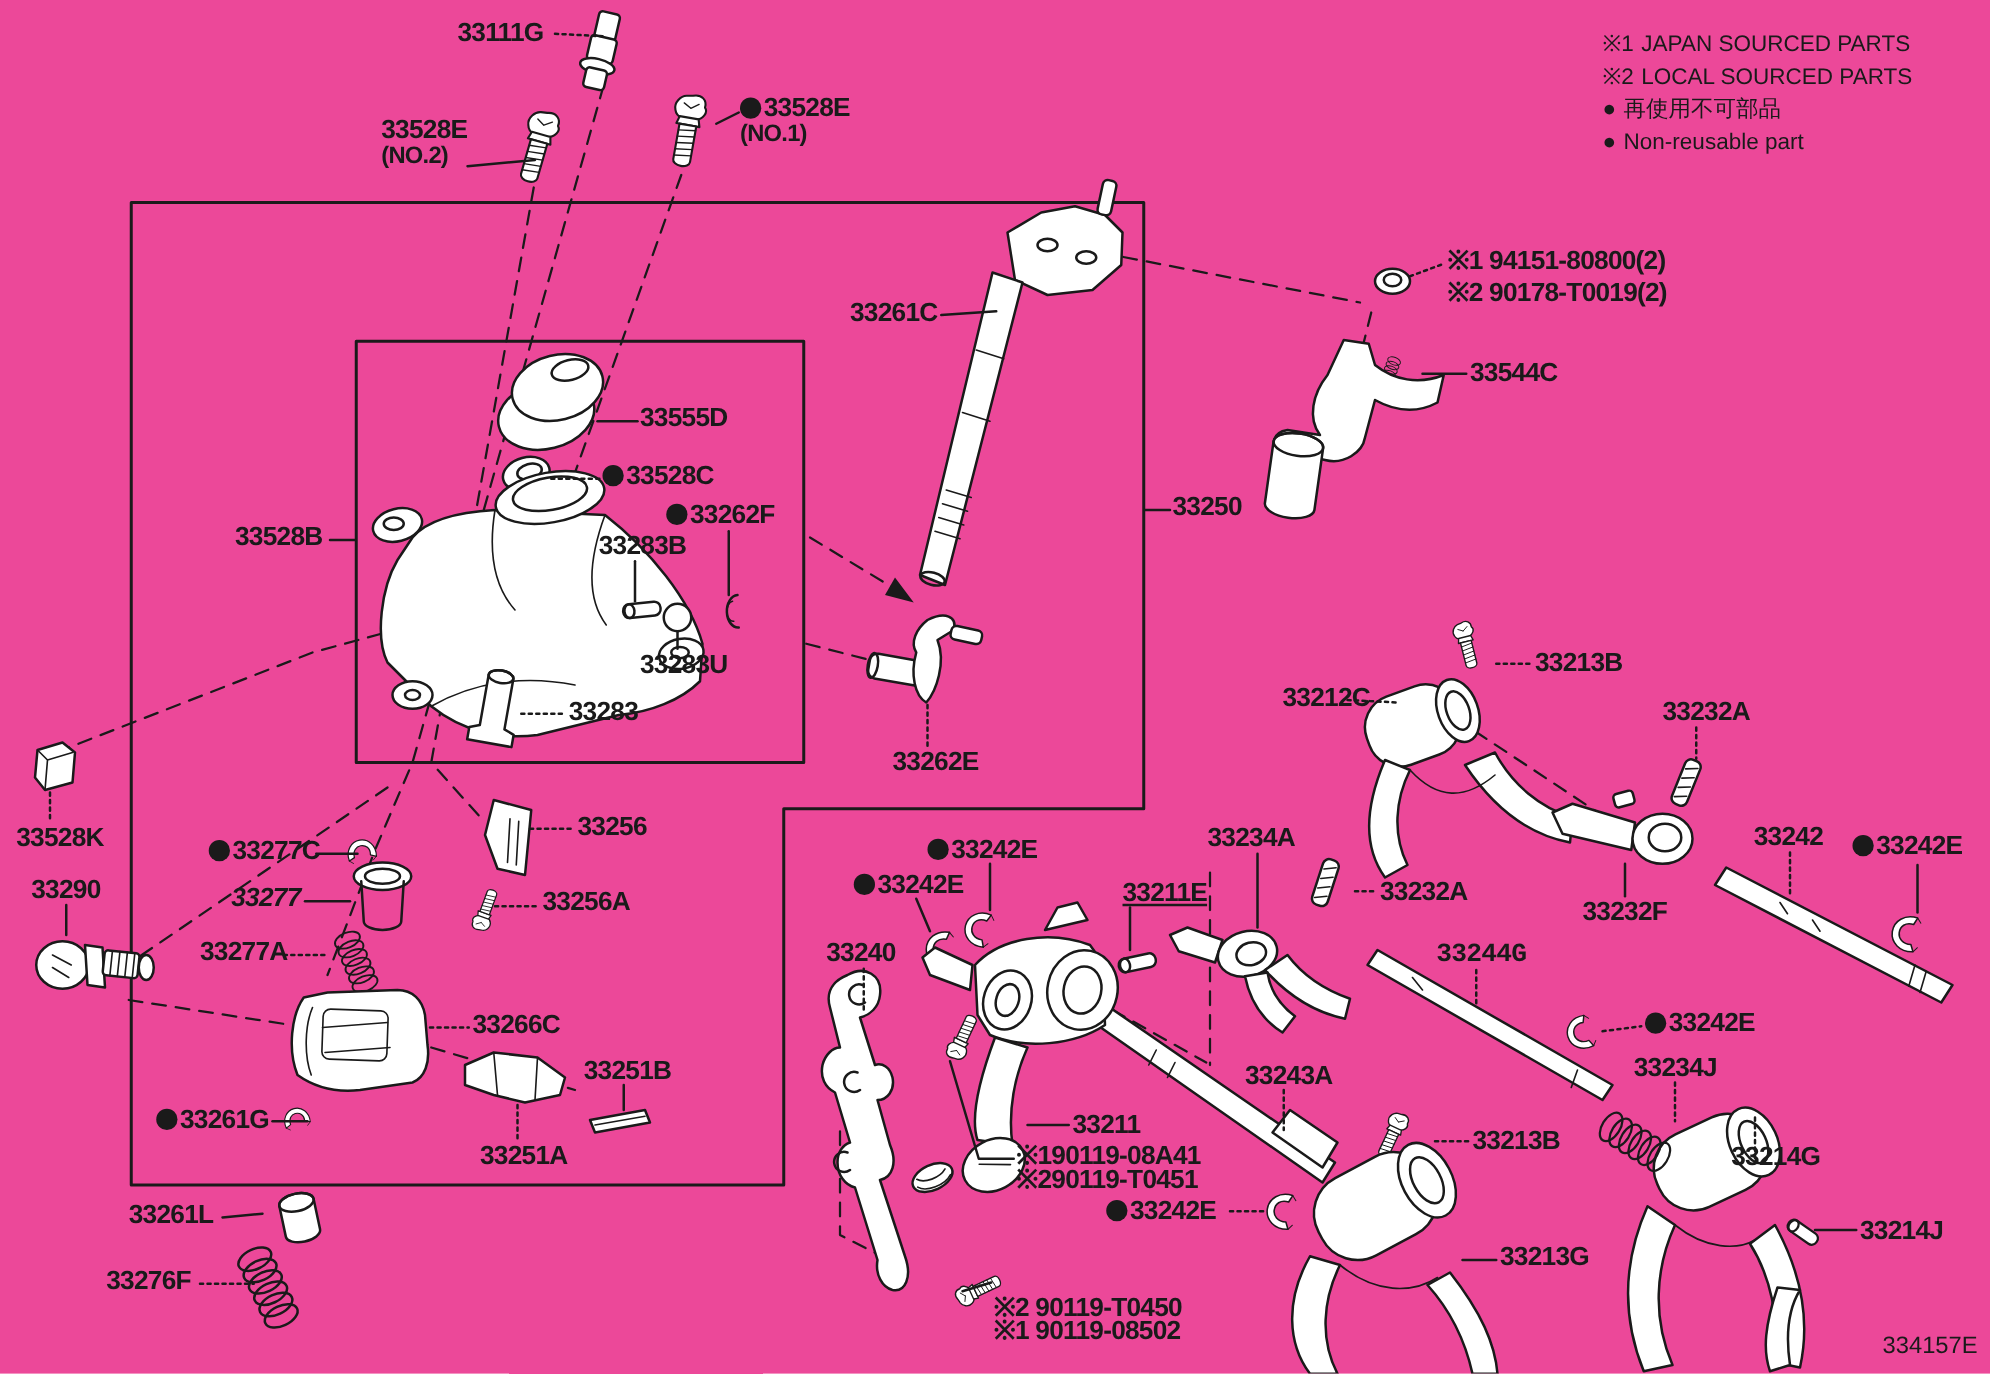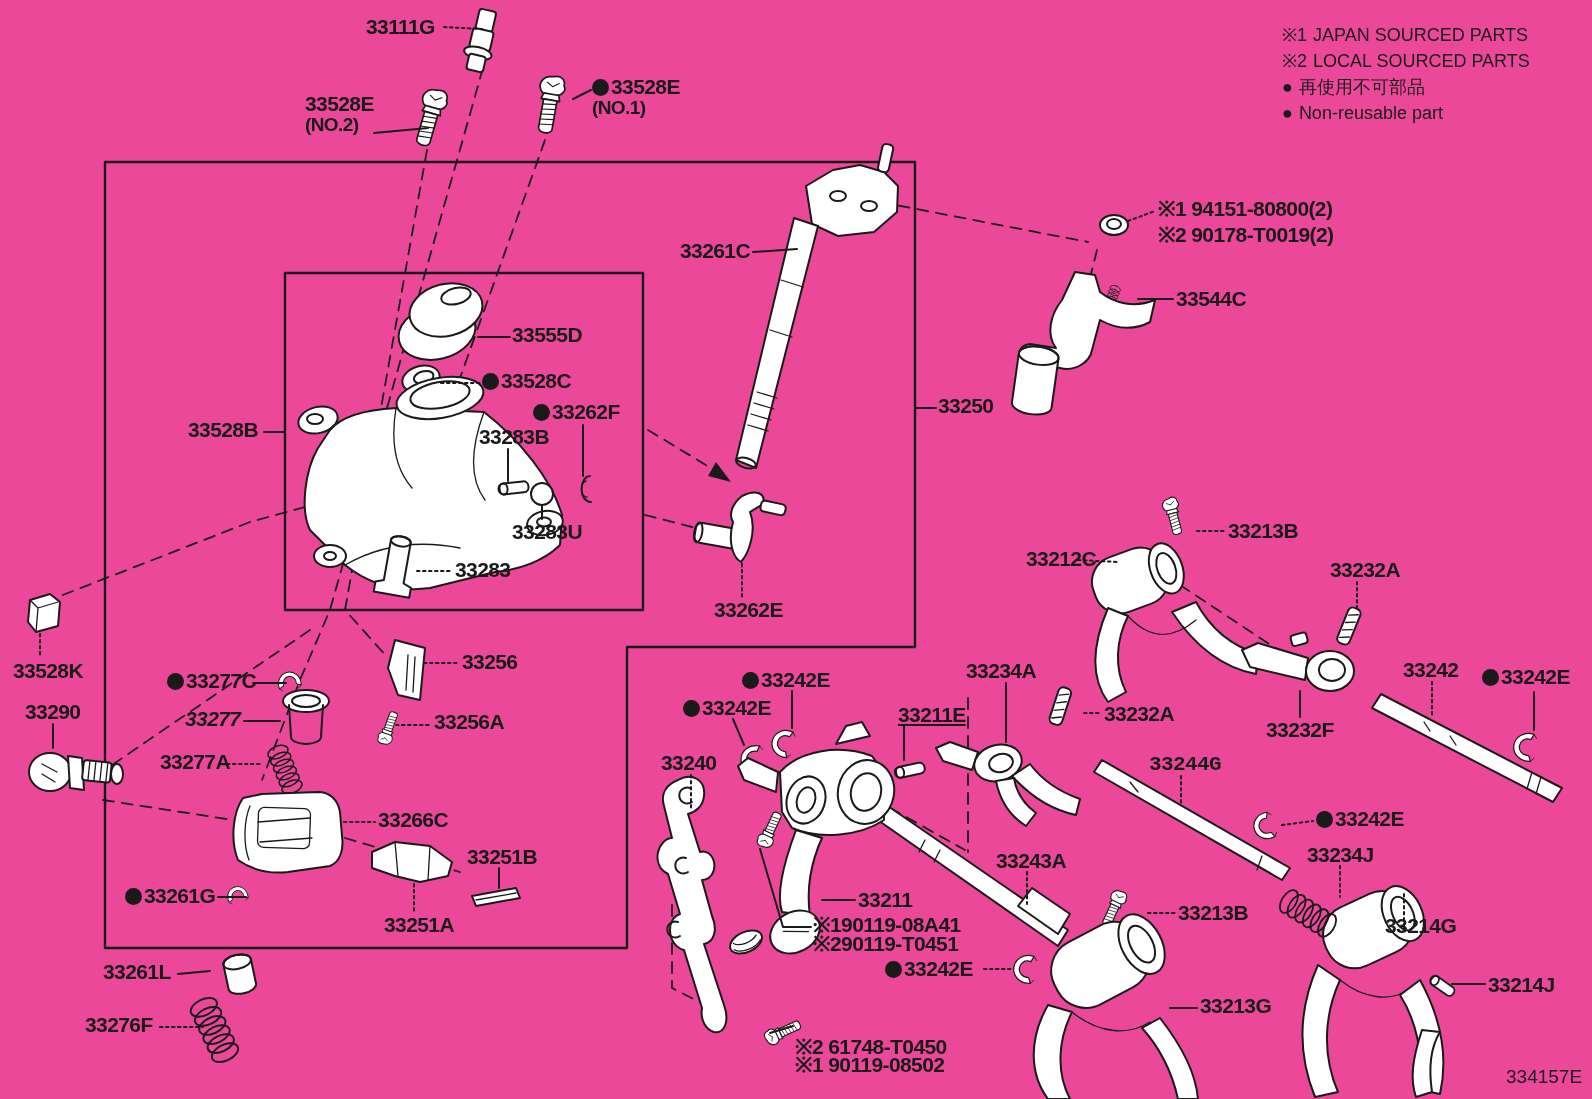--- a/index.html
+++ b/index.html
@@ -396,21 +396,21 @@
       <div class="part-label" style="left: 1104px; top: 703px;"><span>33232A</span></div>
       <div class="part-label" style="left: 1149px; top: 754px; font-family: Liberation Mono, monospace;"><span>33244G</span></div>
       <div class="part-label" style="left: 898px; top: 704px; text-decoration: underline;"><span>33211E</span></div>
       <div class="part-label" style="left: 742px; top: 669px;"><span class="dot"></span><span>33242E</span></div>
       <div class="part-label" style="left: 683px; top: 697px;"><span class="dot"></span><span>33242E</span></div>
       <div class="part-label" style="left: 661px; top: 752px;"><span>33240</span></div>
       <div class="part-label" style="left: 858px; top: 889px;"><span>33211</span></div>
       <div class="part-label" style="left: 813px; top: 914px; text-align: center;"><span>※190119-08A41</span></div>
       <div class="part-label" style="left: 813px; top: 933px;"><span>※290119-T0451</span></div>
       <div class="part-label" style="left: 795px; top: 1054px;"><span>※1 90119-08502</span></div>
-      <div class="part-label" style="left: 795px; top: 1036px;"><span>※2 61748-T0450</span></div>
+      <div class="part-label" style="left: 795px; top: 1036px;"><span>※2 90119-T0450</span></div>
       <div class="part-label" style="left: 885px; top: 958px;"><span class="dot"></span><span>33242E</span></div>
       <div class="part-label" style="left: 996px; top: 850px;"><span>33243A</span></div>
       <div class="part-label" style="left: 1178px; top: 902px;"><span>33213B</span></div>
       <div class="part-label" style="left: 1316px; top: 808px;"><span class="dot"></span><span>33242E</span></div>
       <div class="part-label" style="left: 1307px; top: 844px;"><span>33234J</span></div>
       <div class="part-label" style="left: 1385px; top: 872px; margin-top: 43px;"><span>33214G</span></div>
       <div class="part-label" style="left: 1488px; top: 974px;"><span>33214J</span></div>
       <div class="part-label" style="left: 1200px; top: 995px;"><span>33213G</span></div>
       <div class="part-label" style="left: 13px; top: 660px;"><span>33528K</span></div>
       <div class="part-label" style="left: 25px; top: 701px;"><span>33290</span></div>

